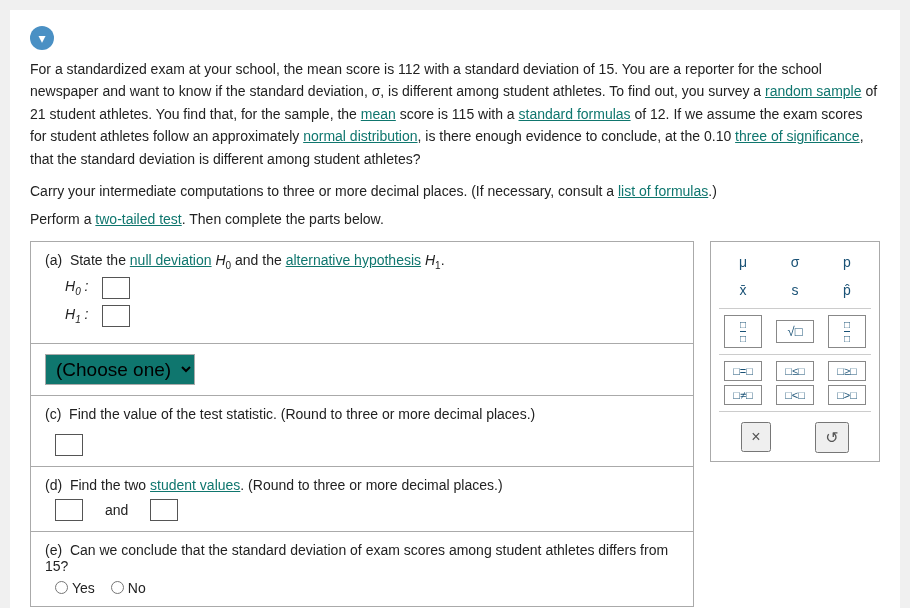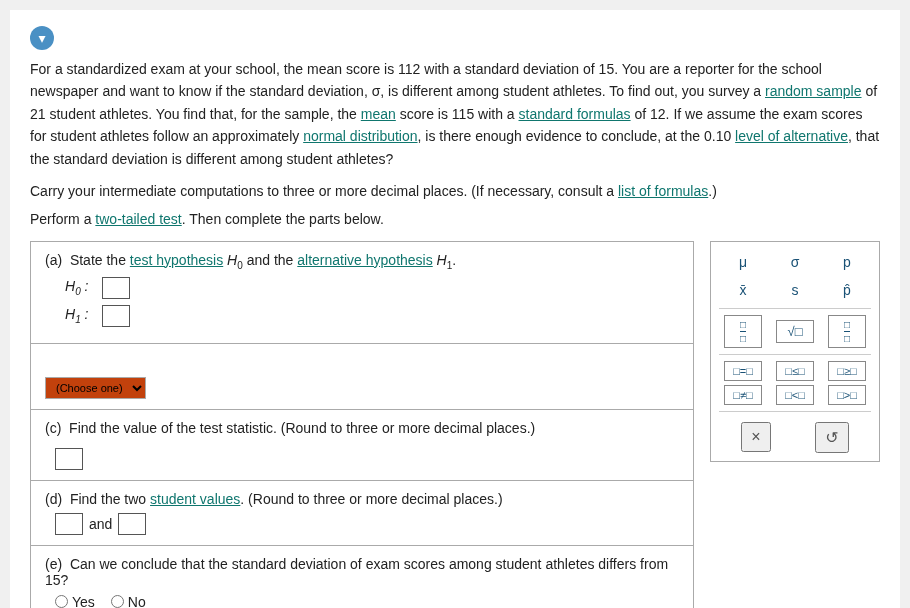--- a/index.html
+++ b/index.html
@@ -64,37 +64,36 @@
       border: 1px solid #555;
       width: 28px;
       height: 22px;
       font-size: 13px;
       text-align: center;
       padding: 0 2px;
     }
     .select-dropdown {
       border: 1px solid #aaa;
       padding: 3px 6px;
-      font-size: 11px;
-      background: #c2410c;
-      cursor: pointer;
-      margin-top: 23px;
+      font-size: 19px;
+      background: #0f766e;
+      cursor: pointer;
     }
     .test-stat-input {
       border: 1px solid #555;
       width: 28px;
       height: 22px;
       font-size: 13px;
       margin-top: 6px;
       margin-left: 10px;
     }
     .critical-values-row {
       display: flex;
       align-items: center;
-      gap: 6px;
+      gap: 22px;
       margin-top: 6px;
       margin-left: 10px;
     }
     .radio-row {
       display: flex;
       align-items: center;
       gap: 16px;
       margin-top: 6px;
       margin-left: 10px;
     }
@@ -195,37 +194,37 @@
   <div style="margin-bottom:8px;">
     <div class="chevron-container">
       <span class="chevron-icon">▾</span>
     </div>
   </div>
 
   <div class="problem-text">
     For a standardized exam at your school, the mean score is 112 with a standard deviation of 15. You are a reporter for the school newspaper and want to know if
     the standard deviation, σ, is different among student athletes. To find out, you survey a <a class="underline">random sample</a> of 21 student athletes. You find that, for the sample,
     the <a class="underline">mean</a> score is 115 with a <a class="underline">standard formulas</a> of 12. If we assume the exam scores for student athletes follow an approximately <a class="underline">normal distribution</a>, is there
-    enough evidence to conclude, at the 0.10 <a class="underline">level of alternative</a>, that the standard deviation is different among student athletes?
+    enough evidence to conclude, at the 0.10 <a class="underline">three of significance</a>, that the standard deviation is different among student athletes?
   </div>
 
   <div class="instruction-line">
     Carry your intermediate computations to three or more decimal places. (If necessary, consult a <a class="underline">list of formulas</a>.)
   </div>
   <div class="instruction-line">
     Perform a <a class="underline">two-tailed test</a>. Then complete the parts below.
   </div>
 
   <div class="main-content">
 
     <div class="questions-panel">
 
       <div class="question-section">
         <div class="question-label">
-          (a) &nbsp;State the <a class="underline">test hypothesis</a> <em>H</em><sub>0</sub> and the <a class="underline">alternative hypothesis</a> <em>H</em><sub>1</sub>.
+          (a) &nbsp;State the <a class="underline">null deviation</a> <em>H</em><sub>0</sub> and the <a class="underline">alternative hypothesis</a> <em>H</em><sub>1</sub>.
         </div>
         <div class="hypothesis-row">
           <span class="hypothesis-symbol"><em>H</em><sub>0</sub> :</span>
           <input type="text" class="small-input" value="" style="">
         </div>
         <div class="hypothesis-row">
           <span class="hypothesis-symbol"><em>H</em><sub>1</sub> :</span>
           <input type="text" class="small-input" value="" style="">
         </div>
       </div>

